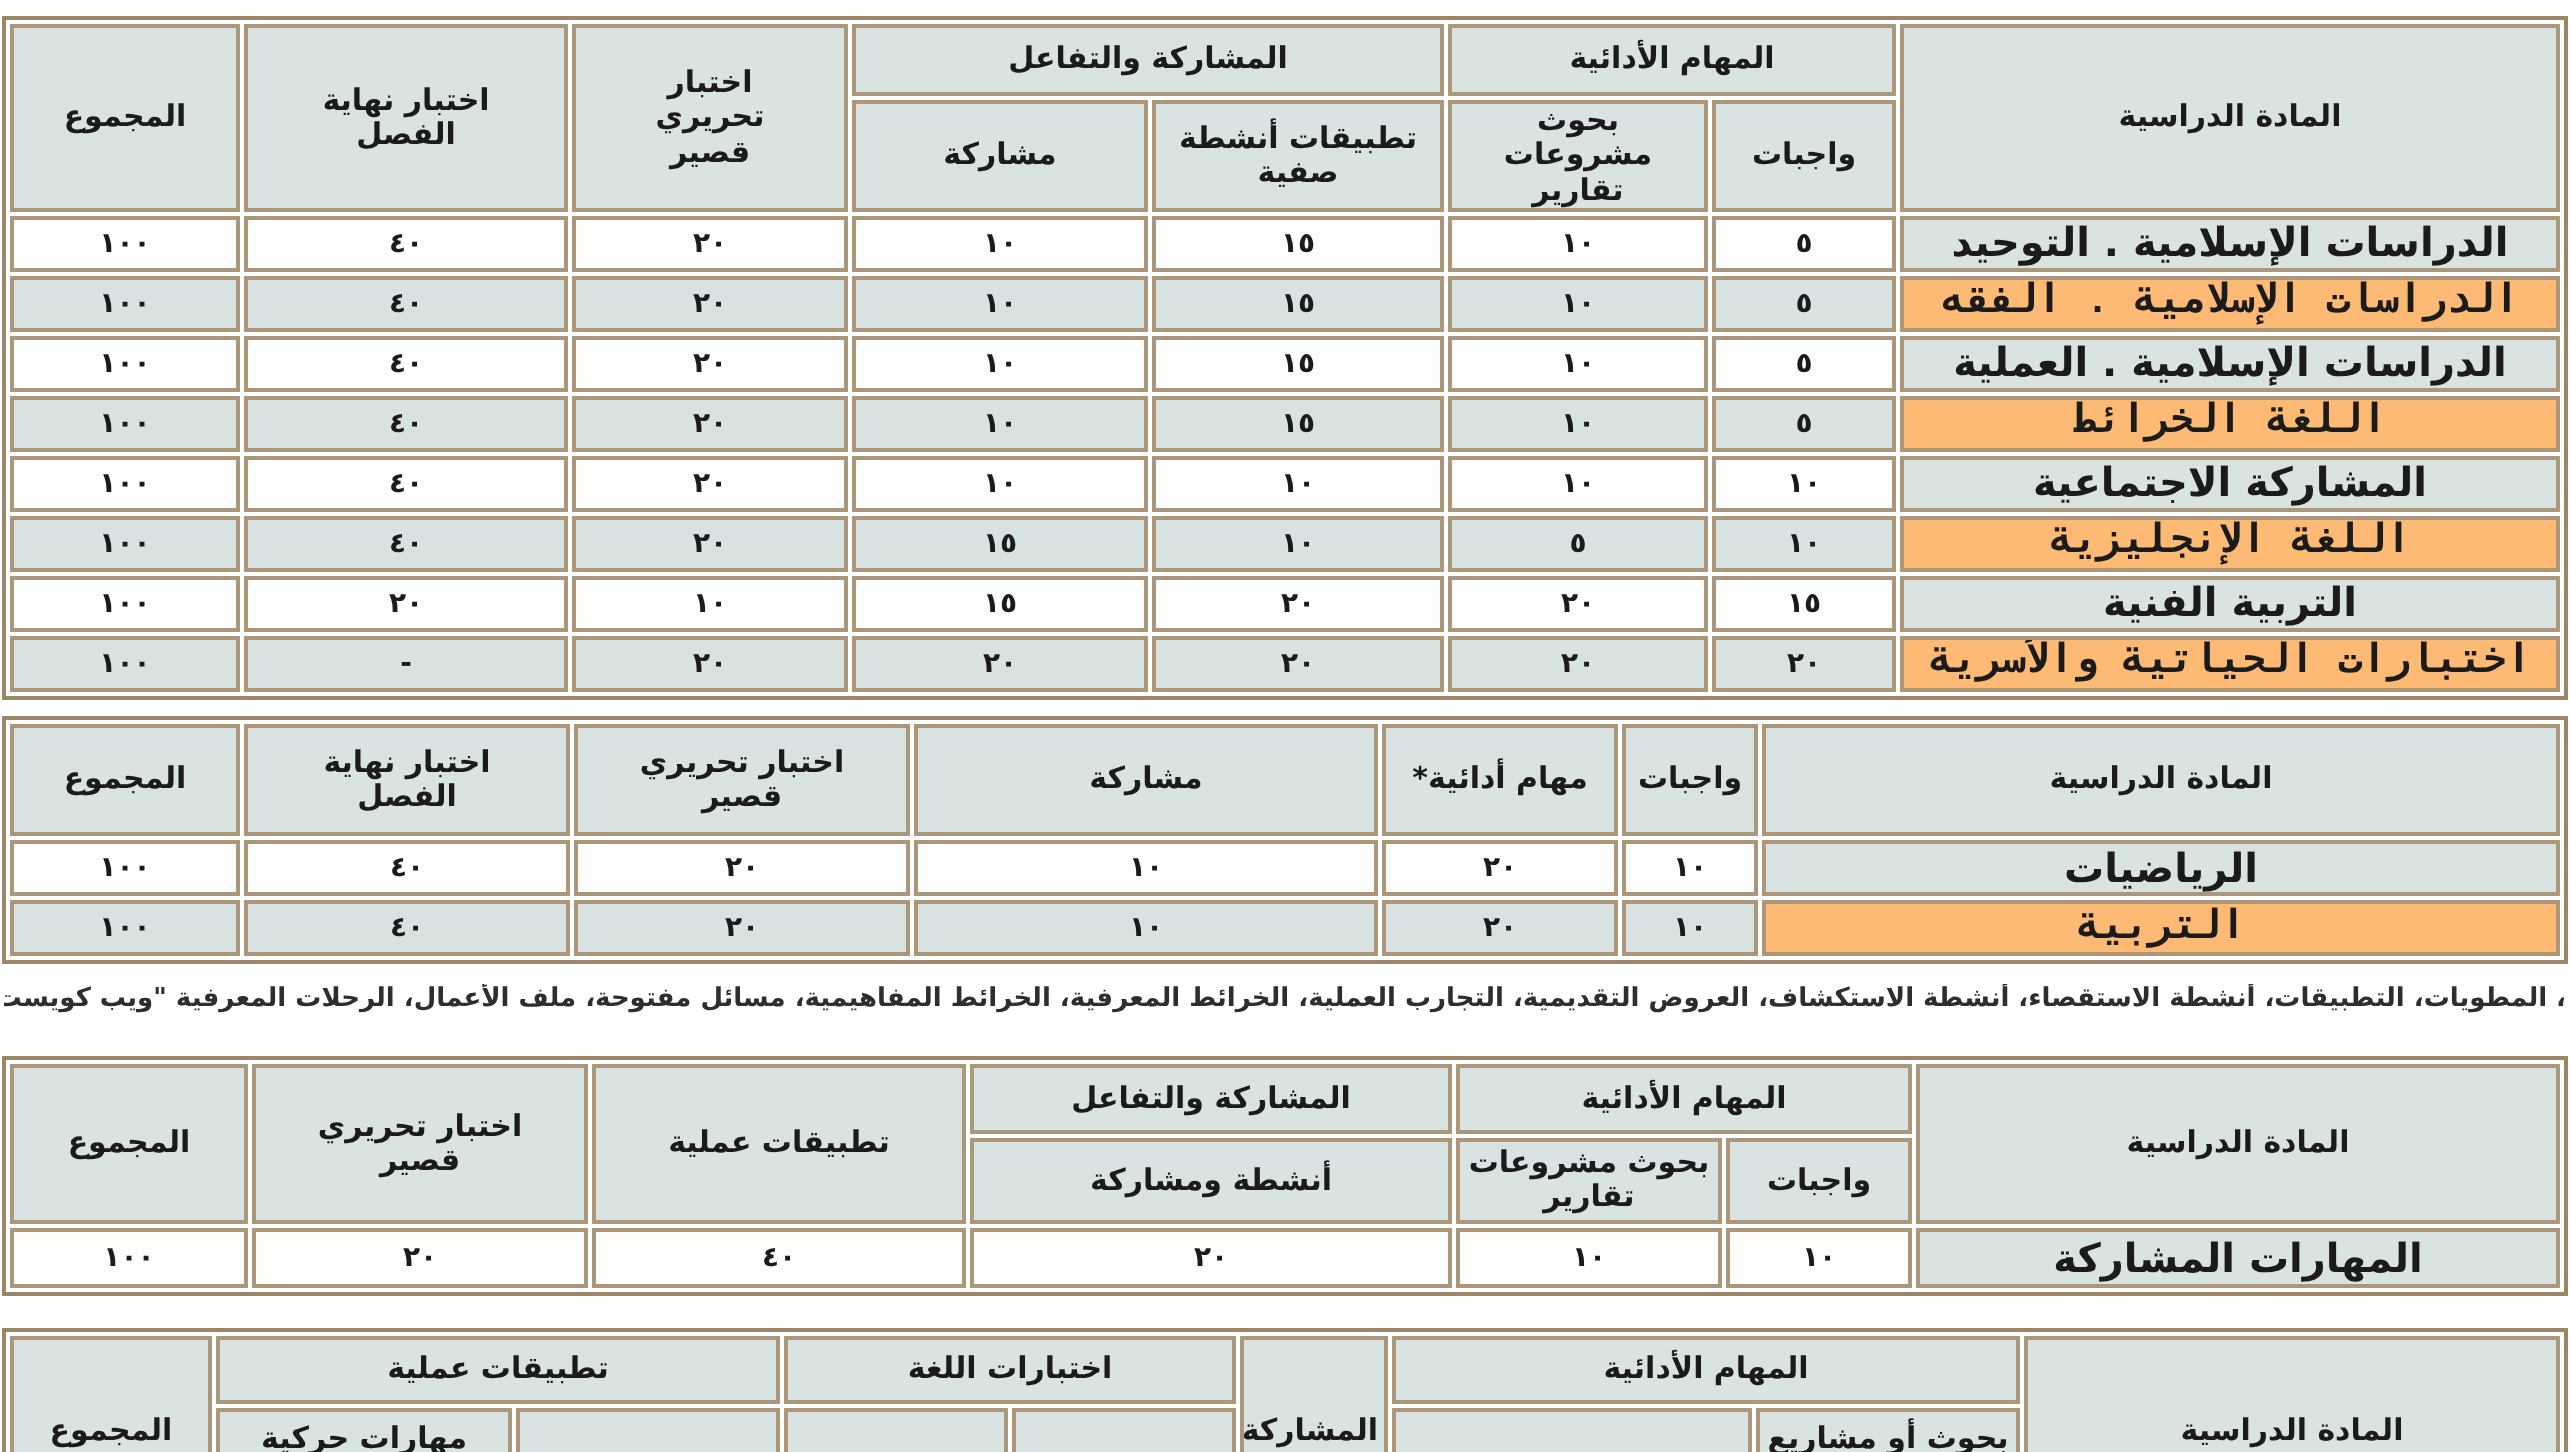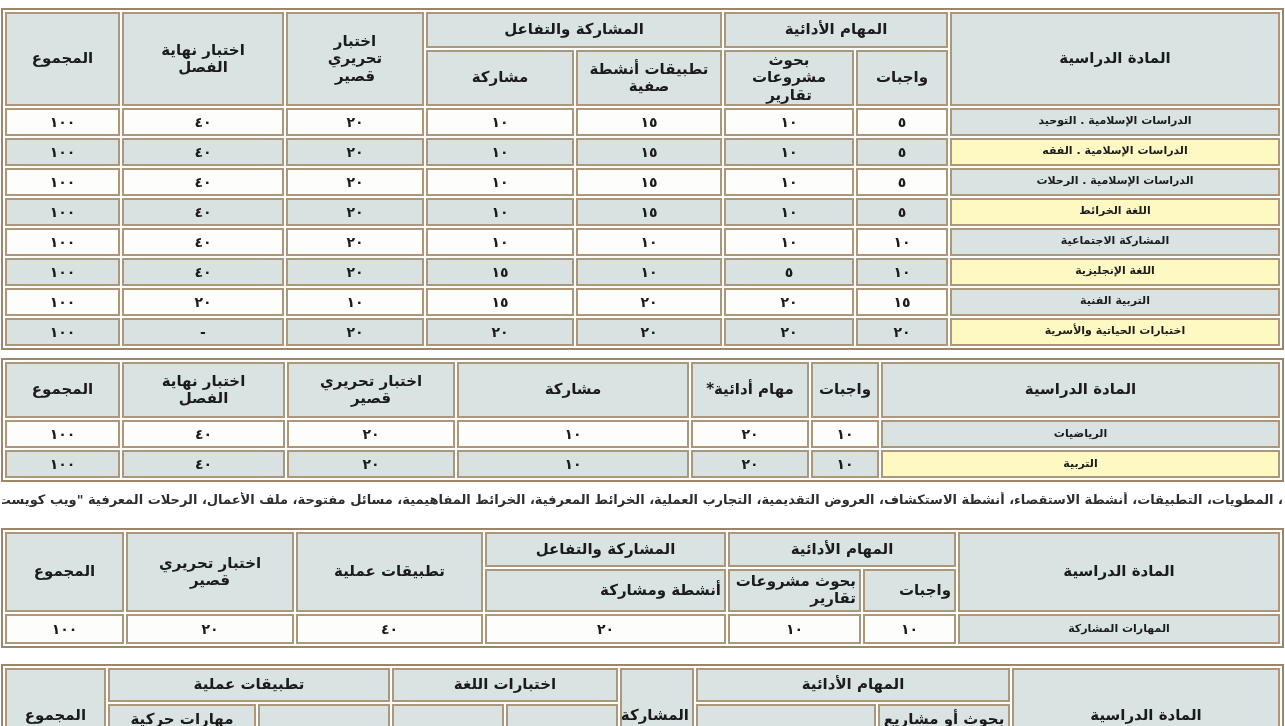--- a/index.html
+++ b/index.html
@@ -12,30 +12,30 @@
     position:absolute;right:1px;border-collapse:separate;border-spacing:2px;
     table-layout:fixed;background:#ffffff;border:2px solid #9d8667;
   }
   table.grid th,table.grid td{
     box-sizing:border-box;border:2px solid #ad977b;background:#fdfdfb;
     text-align:center;vertical-align:middle;font-weight:bold;
     padding:0 3px;line-height:1.15;overflow:hidden;
   }
   table.grid th{background:#d9e3e1;font-size:15px;white-space:pre-line;}
   table.grid td{font-size:14px;}
-  table.grid td.subject{background:#d9e3e1;font-size:11px;margin-top:22px;}
+  table.grid td.subject{background:#d9e3e1;font-size:20px;margin-top:22px;}
   table.grid tr.alt td{background:#d7e2e1;}
-  table.grid tr.alt td.subject{background:#fef9c3;}
+  table.grid tr.alt td.subject{background:#fdba74;font-family:Liberation Mono, monospace;}
   tr.hr1 th{height:36px;}
   tr.hr1 th.span2{height:88px;}
   #t2 tr.hr1 th{height:56px;}
   tr.data td{height:28px;}
   #t3 tr.hr1 th{height:34px;}
   #t3 tr.hr1 th.span2{height:80px;}
-  #t3 tr.hr2 th{height:42px;text-align:right;}
+  #t3 tr.hr2 th{height:42px;}
   #t3 tr.data td{height:30px;}
   #t4wrap{position:absolute;top:664px;right:0;width:1285px;height:62px;overflow:hidden;}
   #t4{top:0;}
   #t4 tr.hr1 th{height:34px;}
   #t4 tr.hr1 th.span2{height:96px;}
   #t4 tr.hr2 th{height:60px;vertical-align:top;padding-top:5px;}
   #footnote{
     position:absolute;top:492px;right:2px;width:1281px;height:22px;overflow:hidden;
     direction:rtl;text-align:right;white-space:nowrap;
     font-size:13px;font-weight:bold;color:#2e2e2e;
@@ -91,21 +91,21 @@
       <td class="subject">الدراسات الإسلامية . الفقه</td>
       <td>٥</td>
       <td>١٠</td>
       <td>١٥</td>
       <td>١٠</td>
       <td>٢٠</td>
       <td>٤٠</td>
       <td>١٠٠</td>
     </tr>
     <tr class="data">
-      <td class="subject">الدراسات الإسلامية . الرحلات</td>
+      <td class="subject">الدراسات الإسلامية . العملية</td>
       <td>٥</td>
       <td>١٠</td>
       <td>١٥</td>
       <td>١٠</td>
       <td>٢٠</td>
       <td>٤٠</td>
       <td>١٠٠</td>
     </tr>
     <tr class="data alt">
       <td class="subject">اللغة الخرائط</td>

